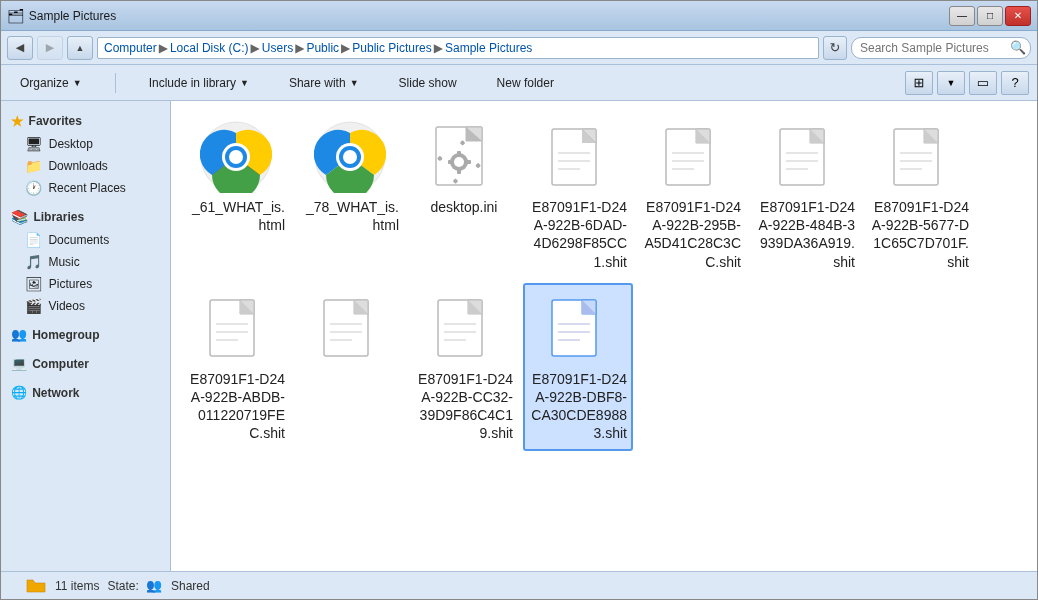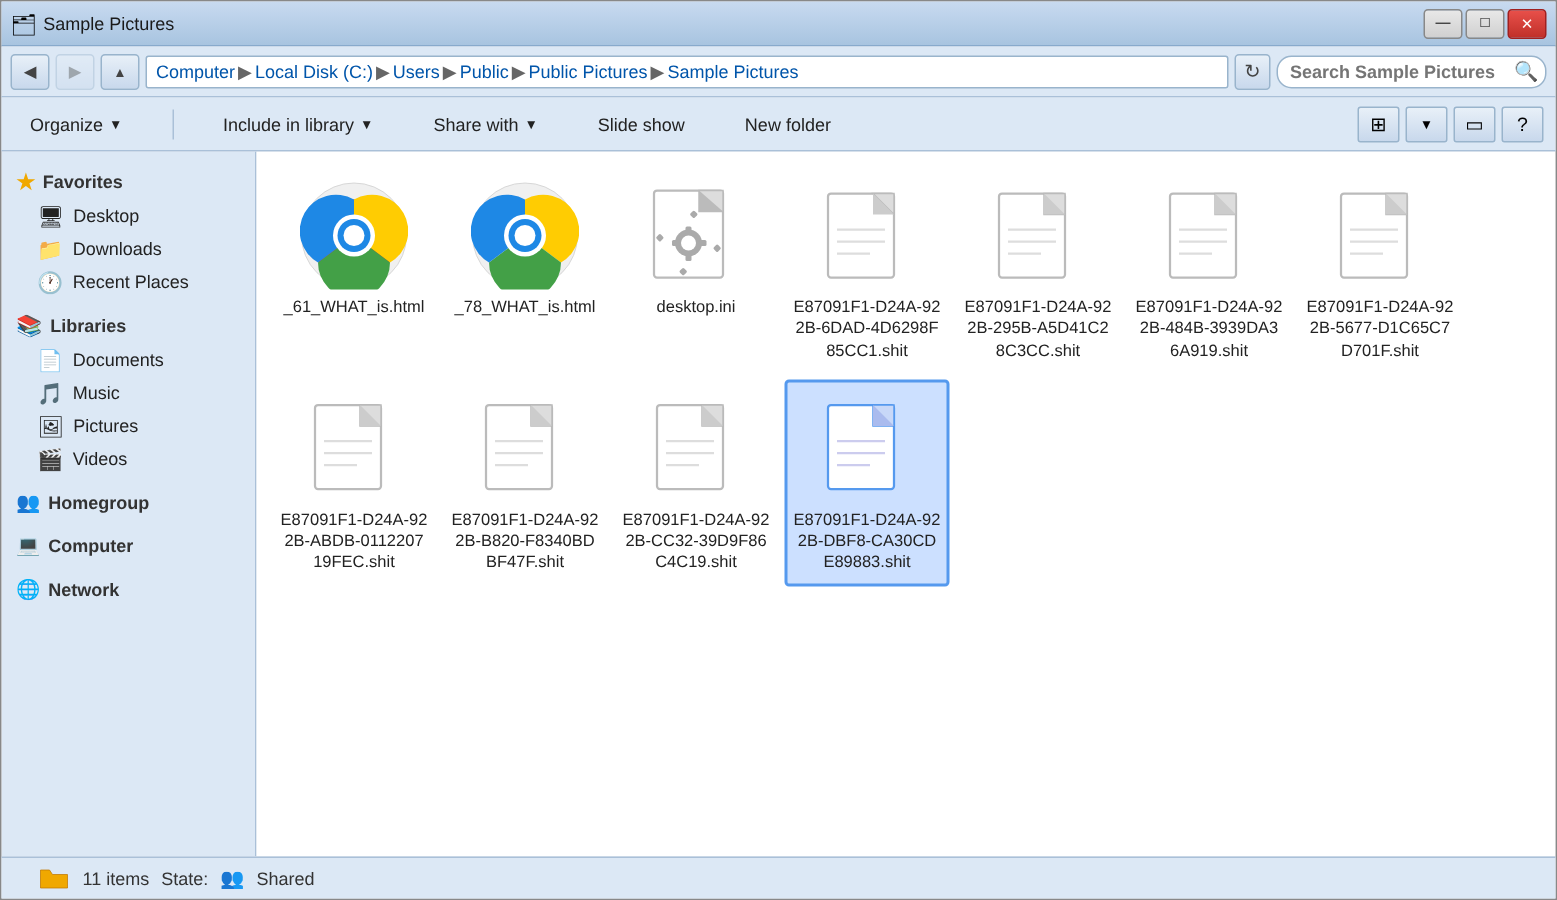--- a/index.html
+++ b/index.html
@@ -126,21 +126,20 @@
     }
     .search-box {
       width: 180px;
       height: 22px;
       border: 1px solid #99b4cc;
       border-radius: 10px;
       padding: 0 24px 0 8px;
       background: white;
       font-size: 12px;
       color: #888;
-      font-weight: bold;
     }
     .search-icon-wrap {
       position: relative;
       display: flex;
       align-items: center;
     }
     .search-icon-btn {
       position: absolute;
       right: 4px;
       width: 18px;
@@ -272,25 +271,26 @@
     .file-item.selected { background: #cce0ff; border-color: #5599ee; }
     .file-icon {
       width: 75px;
       height: 75px;
       display: flex;
       align-items: center;
       justify-content: center;
       margin-bottom: 4px;
     }
     .file-label {
-      font-size: 11px;
+      font-size: 14px;
       color: #222;
       word-break: break-all;
       line-height: 1.3;
       max-width: 100px;
+      text-align: right;
     }
     
     .status-bar {
       height: 28px;
       background: #dce8f5;
       border-top: 1px solid #aac0d8;
       display: flex;
       align-items: center;
       padding: 0 24px;
       gap: 8px;
@@ -578,21 +578,20 @@
           <div class="file-icon">
             <svg width="60" height="72" viewBox="0 0 60 72">
               <rect x="4" y="8" width="44" height="56" rx="2" fill="white" stroke="#bbb" stroke-width="1.5"></rect>
               <polygon points="34,8 48,8 48,22 34,22" fill="#ddd" stroke="#bbb" stroke-width="1"></polygon>
               <polygon points="34,8 48,22 34,22" fill="#ccc"></polygon>
               <line x1="10" y1="32" x2="42" y2="32" stroke="#ddd" stroke-width="1.5"></line>
               <line x1="10" y1="40" x2="42" y2="40" stroke="#ddd" stroke-width="1.5"></line>
               <line x1="10" y1="48" x2="32" y2="48" stroke="#ddd" stroke-width="1.5"></line>
             </svg>
           </div>
-          <div class="file-label">E87091F1-D24A-922B-B820-F8340BDBF47F.shit</div>
         </div>
 
         <div class="file-item">
           <div class="file-icon">
             <svg width="60" height="72" viewBox="0 0 60 72">
               <rect x="4" y="8" width="44" height="56" rx="2" fill="white" stroke="#bbb" stroke-width="1.5"></rect>
               <polygon points="34,8 48,8 48,22 34,22" fill="#ddd" stroke="#bbb" stroke-width="1"></polygon>
               <polygon points="34,8 48,22 34,22" fill="#ccc"></polygon>
               <line x1="10" y1="32" x2="42" y2="32" stroke="#ddd" stroke-width="1.5"></line>
               <line x1="10" y1="40" x2="42" y2="40" stroke="#ddd" stroke-width="1.5"></line>

